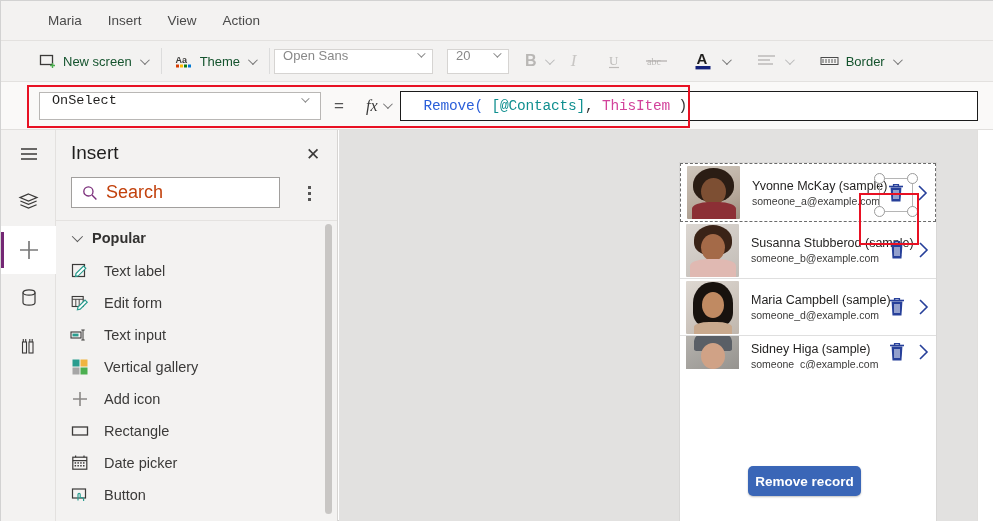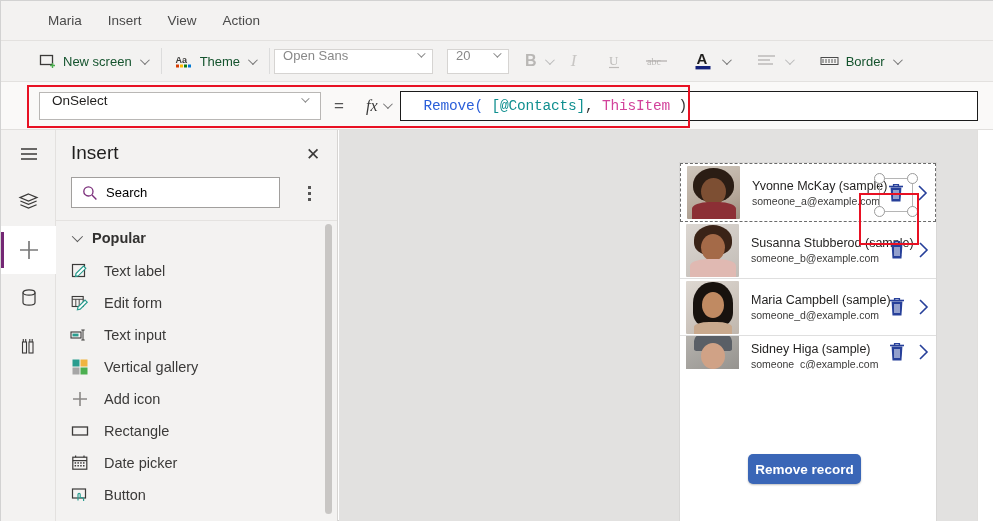--- a/index.html
+++ b/index.html
@@ -84,21 +84,21 @@
   
   .fxzone {
     position: absolute; left: 0; top: 81px; width: 993px; height: 48px;
     background: #faf9f8; border-bottom: 1px solid #e1dfdd;
     display: flex; align-items: center;
   }
   .prop-select {
     margin-left: 38px; width: 282px; height: 28px;
     border: 1px solid #b9b7b5; background: #fff;
     display: flex; align-items: center; justify-content: space-between;
-    font-size: 13.5px; color: #201f1e; padding: 0 8px 11px 12px;
+    font-size: 13.5px; color: #201f1e; padding: 0 8px 11px 12px; font-family: Liberation Mono, monospace;
   }
   .eq { font-size: 17px; color: #555; margin: 0 14px 0 13px; }
   .fx {
     display: flex; align-items: center; gap: 4px;
     font-size: 16px; font-style: italic; color: #3a3a3a;
     font-family: "Liberation Serif", serif;
     padding: 0 8px;
   }
   .formula-box {
     flex: 1; height: 30px; margin-right: 16px;
@@ -155,21 +155,21 @@
     width: 22px; height: 22px;
     display: flex; align-items: center; justify-content: center;
     font-size: 17px; color: #3b3a39; line-height: 1;
   }
   .search-wrap {
     position: absolute; left: 15px; top: 47px;
     width: 209px; height: 31px;
     background: #fff; border: 1px solid #a19f9d;
     display: flex; align-items: center; padding-left: 10px; gap: 8px;
   }
-  .search-ph { font-size: 13px; color: #000000; }
+  .search-ph { font-size: 18px; color: #c2410c; }
   .panel-kebab {
     position: absolute; left: 243px; top: 52px;
     width: 20px; height: 22px;
     display: flex; flex-direction: column; align-items: center;
     justify-content: center; gap: 3px;
   }
   .panel-kebab i { width: 3px; height: 3px; background: #555; display: block; }
 
   .panel-body {
     position: relative; height: 300px; overflow: hidden;
@@ -269,21 +269,21 @@
     width: 34px; height: 34px;
     border: 1px solid #b5b5b5; border-radius: 0; background: transparent;
   }
   .redbox-trash {
     position: absolute; left: 858px; top: 192px;
     width: 60px; height: 52px;
     border: 2.5px solid #e81123; pointer-events: none; z-index: 30;
   }
 
   .remove-btn {
-    position: absolute; left: 68px; top: 291px;
+    position: absolute; left: 68px; top: 303px;
     width: 113px; height: 30px;
     background: #3a66b7; color: #fff;
     border-radius: 5px;
     display: flex; align-items: center; justify-content: center;
     font-size: 13.5px; font-weight: bold;
     box-shadow: 0 1px 2px rgba(0,0,0,.25);
   }
 
   
   .ph { width: 100%; height: 100%; position: relative; }

